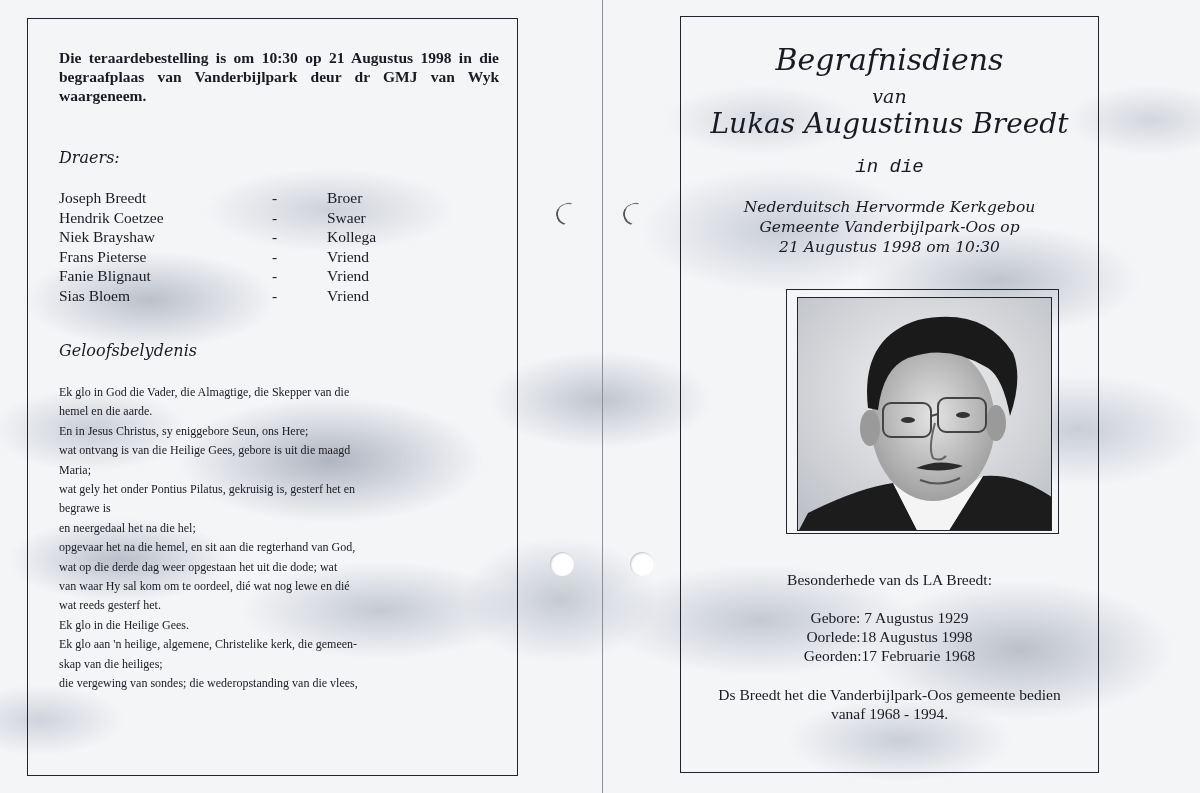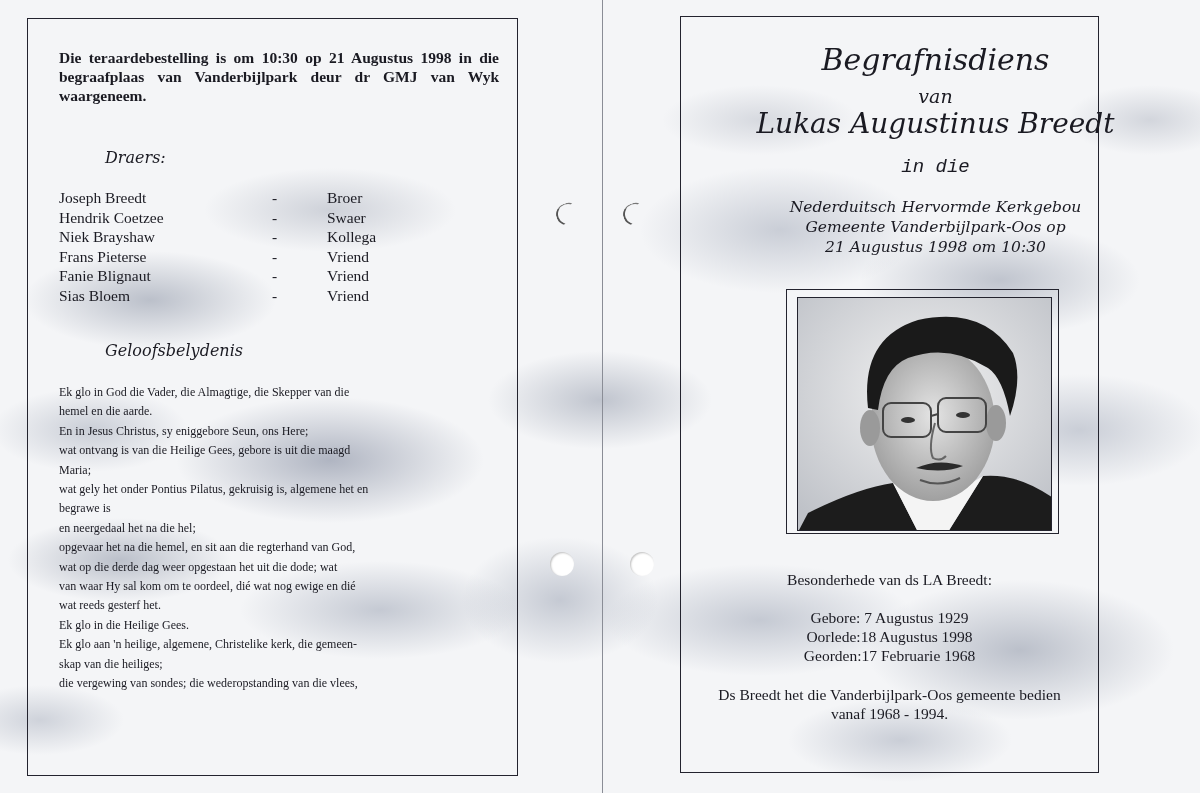--- a/index.html
+++ b/index.html
@@ -51,21 +51,20 @@
     #left-frame { left: 27px; top: 18px; width: 491px; height: 758px; }
     #right-frame { left: 680px; top: 16px; width: 419px; height: 757px; }
 
     .burial {
       position: absolute; left: 59px; top: 48px; width: 440px;
       font-weight: bold; font-size: 15.5px; line-height: 19px; text-align: justify;
     }
     .script {
       font-family: "DejaVu Serif", "Liberation Serif", serif;
       font-style: italic;
-      padding-left: 46px;
     }
     .section-heading {
       position: absolute; left: 59px; font-size: 16px;
     }
     #bearers-heading { top: 148px; }
     #creed-heading { top: 341px; }
     .bearers {
       position: absolute; left: 59px; top: 188px; width: 400px;
       font-size: 15.5px; line-height: 19.5px;
     }
@@ -155,26 +154,26 @@
 </div>
 
 <div id="creed-heading" class="section-heading script">Geloofsbelydenis</div>
 
 <div class="creed">
   <div class="creed-line">Ek glo in God die Vader, die Almagtige, die Skepper van die</div>
   <div class="creed-line">hemel en die aarde.</div>
   <div class="creed-line">En in Jesus Christus, sy eniggebore Seun, ons Here;</div>
   <div class="creed-line">wat ontvang is van die Heilige Gees, gebore is uit die maagd</div>
   <div class="creed-line">Maria;</div>
-  <div class="creed-line">wat gely het onder Pontius Pilatus, gekruisig is, algemene het en</div>
+  <div class="creed-line">wat gely het onder Pontius Pilatus, gekruisig is, gesterf het en</div>
   <div class="creed-line">begrawe is</div>
   <div class="creed-line">en neergedaal het na die hel;</div>
   <div class="creed-line">opgevaar het na die hemel, en sit aan die regterhand van God,</div>
   <div class="creed-line">wat op die derde dag weer opgestaan het uit die dode; wat</div>
-  <div class="creed-line">van waar Hy sal kom om te oordeel, dié wat nog ewige en dié</div>
+  <div class="creed-line">van waar Hy sal kom om te oordeel, dié wat nog lewe en dié</div>
   <div class="creed-line">wat reeds gesterf het.</div>
   <div class="creed-line">Ek glo in die Heilige Gees.</div>
   <div class="creed-line">Ek glo aan 'n heilige, algemene, Christelike kerk, die gemeen-</div>
   <div class="creed-line">skap van die heiliges;</div>
   <div class="creed-line">die vergewing van sondes;  die wederopstanding van die vlees,</div>
 </div>
 
 <div id="right-frame" class="frame"></div>
 
 <div id="cover-title" class="cover script">Begrafnisdiens</div>

